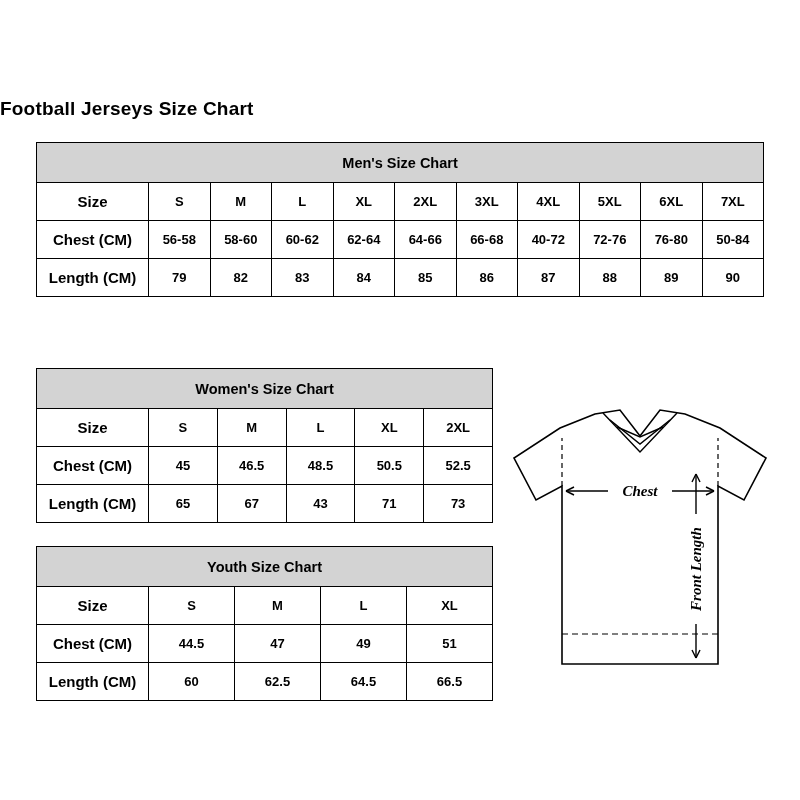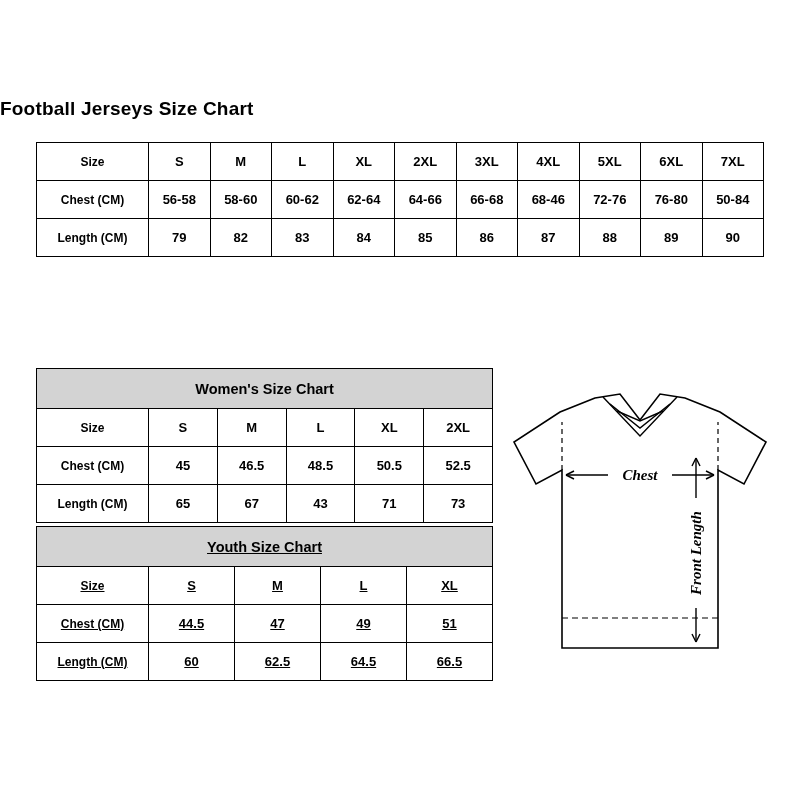--- a/index.html
+++ b/index.html
@@ -42,21 +42,21 @@
     height: 38px;
     box-sizing: border-box;
   }
   table.sizechart .section-head {
     background: #d3d3d3;
     font-size: 14.5px;
     font-weight: bold;
     height: 40px;
   }
   table.sizechart td.rowlabel {
-    font-size: 12px;
+    font-size: 15px;
     font-weight: bold;
   }
 
   
   #mens-table-wrap {
     position: absolute;
     top: 142px;
     left: 36px;
     width: 728px;
   }
@@ -71,33 +71,32 @@
     left: 36px;
     width: 456px;
   }
   #womens-table-wrap table { width: 456px; }
   #womens-table-wrap col.lbl { width: 112px; }
   #womens-table-wrap col.val { width: 68.8px; }
 
   
   #youth-table-wrap {
     position: absolute;
-    top: 526px;
+    top: 546px;
     left: 36px;
     width: 456px;
-    text-decoration: underline;
   }
   #youth-table-wrap table { width: 456px; }
   #youth-table-wrap col.lbl { width: 112px; }
   #youth-table-wrap col.val { width: 86px; }
 
   
   #shirt-diagram {
     position: absolute;
-    top: 380px;
+    top: 396px;
     left: 500px;
     width: 280px;
     height: 290px;
   }
   #shirt-diagram svg { display: block; }
 
   .dim-label {
     font-family: "Liberation Serif", serif;
     font-style: italic;
     font-weight: bold;
@@ -119,20 +118,23 @@
         <col class="val">
         <col class="val">
         <col class="val">
         <col class="val">
         <col class="val">
         <col class="val">
         <col class="val">
         <col class="val">
     </colgroup>
     <tbody>
+      <tr>
+        <td class="section-head" colspan="11">Men's Size Chart</td>
+      </tr>
       <tr>
         <td class="rowlabel">Size</td>
         <td>S</td>
         <td>M</td>
         <td>L</td>
         <td>XL</td>
         <td>2XL</td>
         <td>3XL</td>
         <td>4XL</td>
         <td>5XL</td>
@@ -140,21 +142,21 @@
         <td>7XL</td>
       </tr>
       <tr>
         <td class="rowlabel">Chest (CM)</td>
         <td>56-58</td>
         <td>58-60</td>
         <td>60-62</td>
         <td>62-64</td>
         <td>64-66</td>
         <td>66-68</td>
-        <td>68-46</td>
+        <td>40-72</td>
         <td>72-76</td>
         <td>76-80</td>
         <td>50-84</td>
       </tr>
       <tr>
         <td class="rowlabel">Length (CM)</td>
         <td>79</td>
         <td>82</td>
         <td>83</td>
         <td>84</td>

